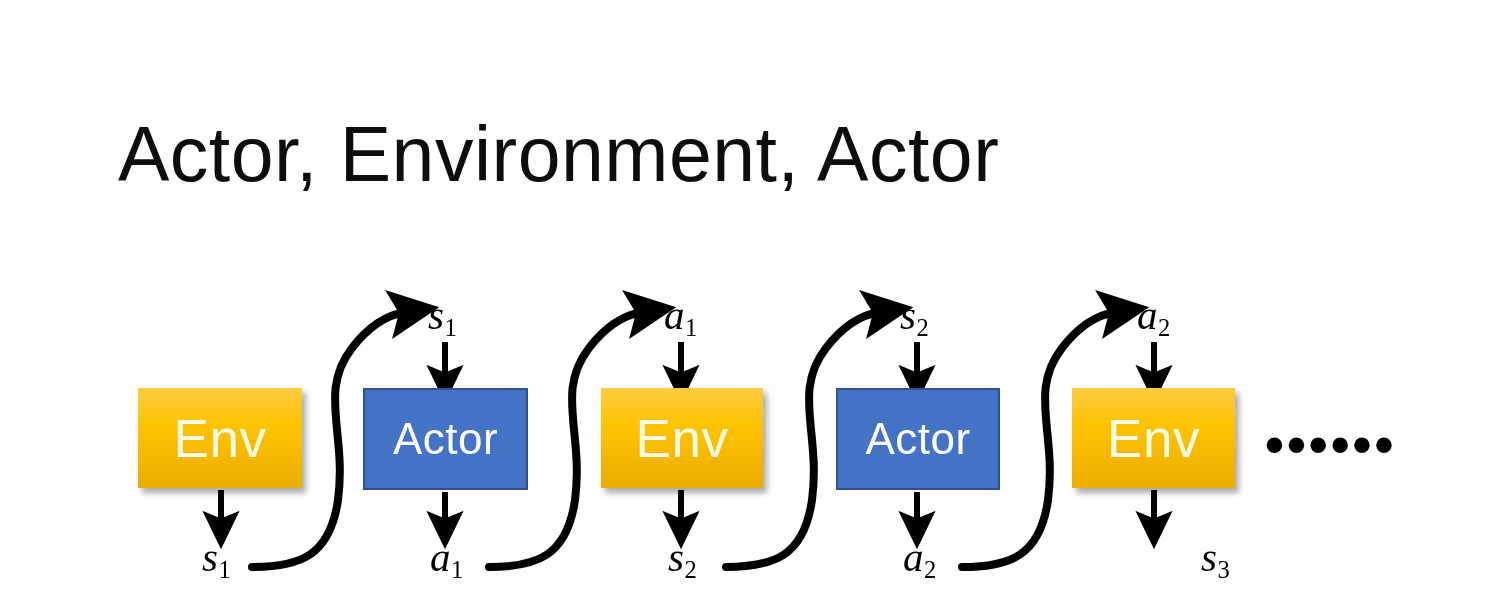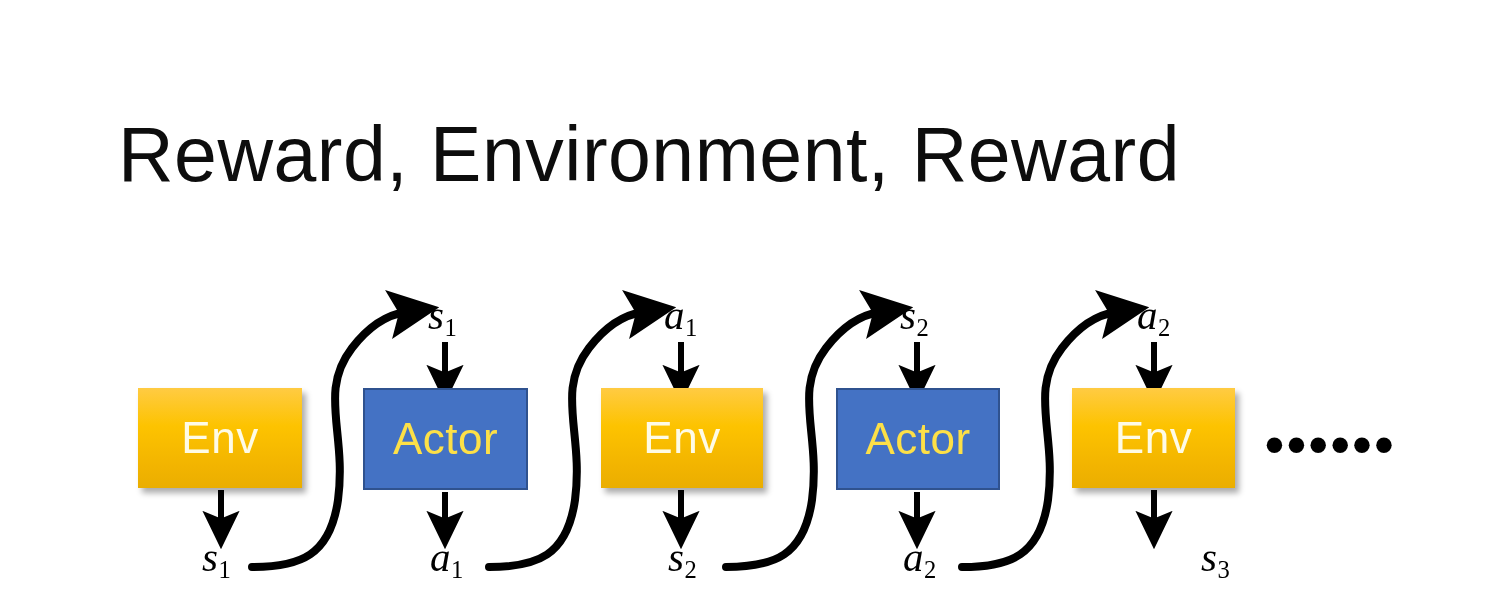--- a/index.html
+++ b/index.html
@@ -56,26 +56,26 @@
     box-sizing: border-box;
     font-family: "Liberation Sans", sans-serif;
     font-weight: 400;
     color: #ffffff;
     letter-spacing: 0.5px;
   }
   .block.env {
     background: linear-gradient(180deg, #FFCB43 0%, #FDC300 38%, #F2B400 78%, #EAAE00 100%);
     box-shadow: 4px 5px 6px rgba(0,0,0,0.33);
     color: #FEFBE6;
-    font-size: 44px;
+    font-size: 53px;
   }
   .block.actor {
     background: #4472C4;
     border: 2px solid #2F528F;
-    color: #fde047;
+    color: #ffffff;
     font-size: 44px;
   }
 
   
   .mlabel {
     position: absolute;
     font-family: "Liberation Serif", "DejaVu Serif", serif;
     font-style: italic;
     font-size: 41px;
     color: #000000;
@@ -104,21 +104,21 @@
     color: #000000;
     line-height: 1;
     white-space: nowrap;
   }
 </style>
 </head>
 <body>
 
 <div id="slide">
 
-  <div id="slide-title">Reward, Environment, Reward</div>
+  <div id="slide-title">Actor, Environment, Actor</div>
 
   <div id="diagram">
 
     <svg id="connector-layer" viewBox="0 0 1500 608">
       <defs>
         <marker id="ah" markerWidth="7" markerHeight="7" refX="2.2" refY="3.5" orient="auto" markerUnits="strokeWidth">
           <path d="M0,0.4 L6.4,3.5 L0,6.6 L1.3,3.5 Z" fill="#000000"></path>
         </marker>
       </defs>
 

